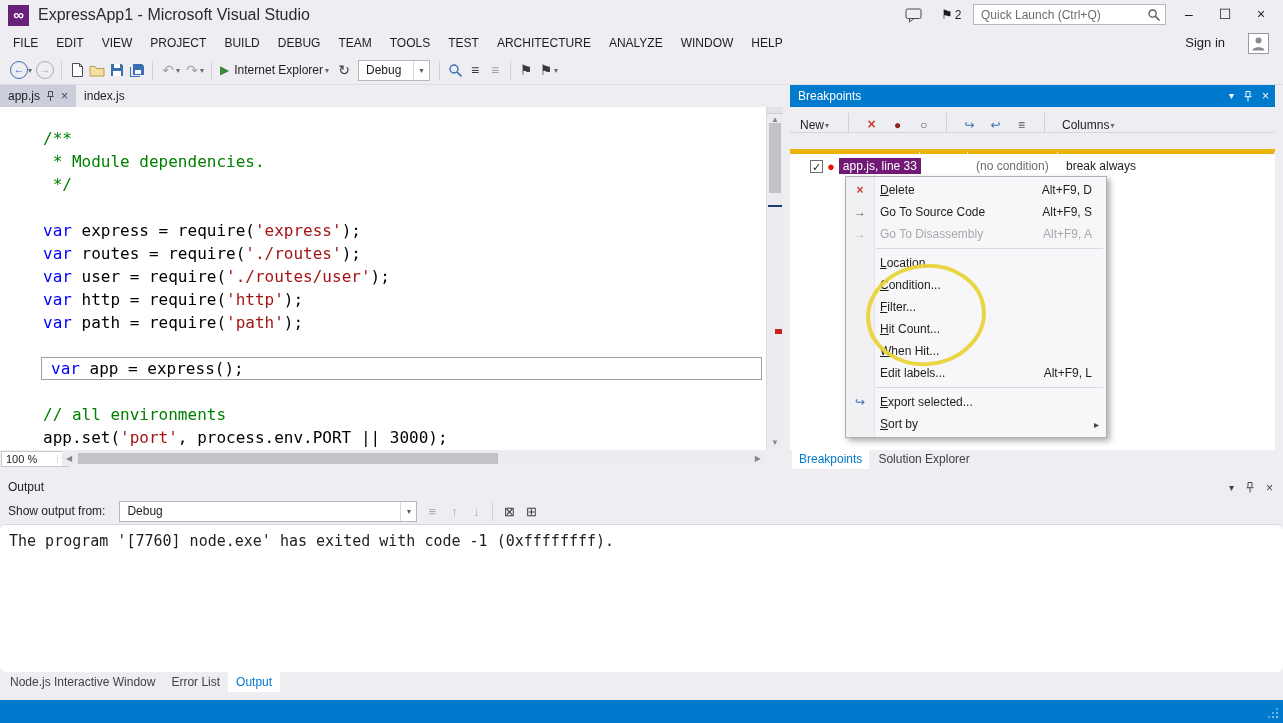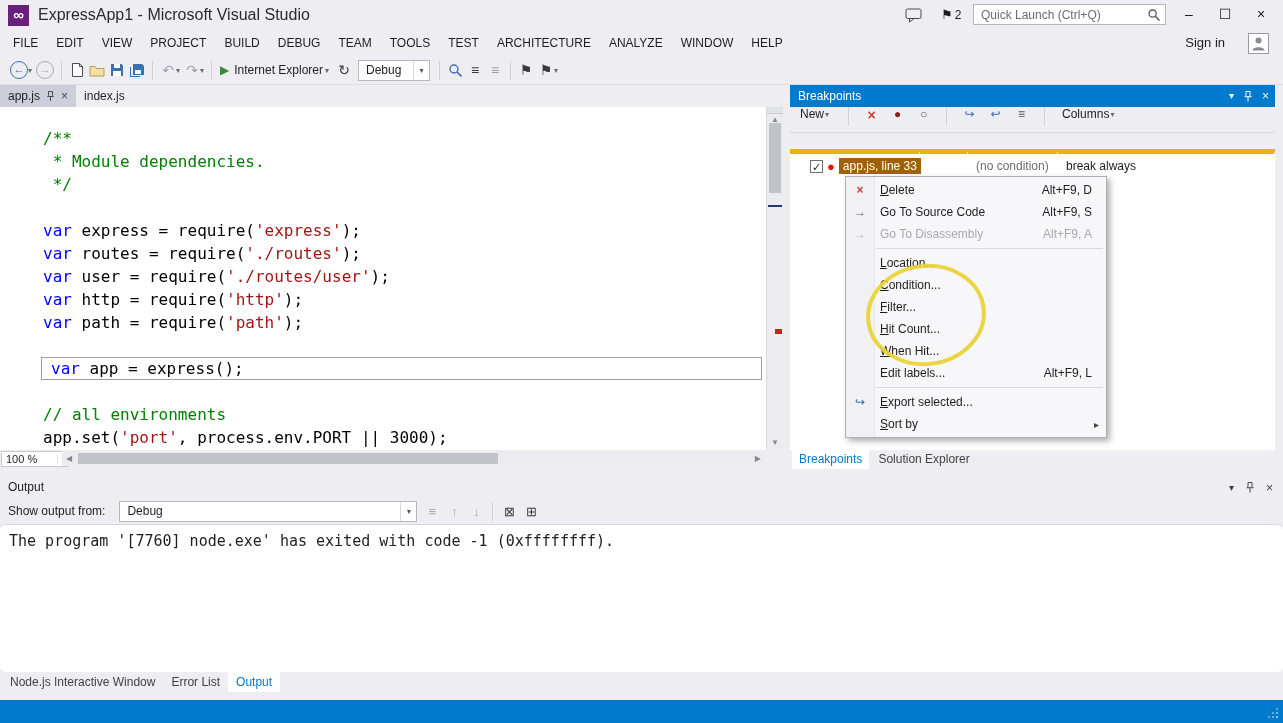--- a/index.html
+++ b/index.html
@@ -74,36 +74,36 @@
   .zoom .dd{font-size:7px;padding:0 3px;color:#555;border-left:1px solid #DDD;}
   .hscroll{position:absolute;left:62px;top:1px;width:703px;height:15px;background:#ECECF0;}
   .hs-arrow{position:absolute;top:3px;font-size:8px;color:#868690;}
   .hs-thumb{position:absolute;left:16px;top:2px;width:420px;height:11px;background:#C2C3C9;}
   
   .bp-title{position:absolute;left:790px;top:85px;width:485px;height:22px;background:#007ACC;
             color:#fff;line-height:22px;padding-left:8px;box-sizing:border-box;}
   .bp-title-icons{position:absolute;right:6px;top:0;height:22px;display:flex;gap:9px;align-items:center;color:#fff;}
   .bp-title-icons .g{font-size:10px;line-height:10px;}
   .bp-toolbar{position:absolute;left:790px;top:107px;width:485px;height:26px;background:#EEEEF2;
-              border-bottom:1px solid #D5D7DE;display:flex;align-items:flex-start;padding-left:7px;
+              border-bottom:1px solid #D5D7DE;display:flex;align-items:flex-end;padding-left:7px;
               box-sizing:border-box;gap:9px;}
   .bpt-btn{display:flex;align-items:center;gap:3px;padding:0 3px;}
   .bpt-icon{min-width:17px;text-align:center;}
   .icon-red-x{color:#CE3A32;font-weight:bold;font-size:14px;}
   .bp-head{position:absolute;left:790px;top:149px;width:485px;height:21px;background:#eab308;
            border-bottom:1px solid #E3E3E8;display:grid;grid-template-columns:130px 48px 90px auto;
            align-items:center;box-sizing:border-box;}
   .bp-col{padding-left:8px;border-right:1px solid #E3E3E8;height:15px;line-height:15px;color:#3B3B3B;}
   .bp-body{position:absolute;left:790px;top:154px;width:485px;height:296px;background:#fff;}
   .bp-row{display:grid;grid-template-columns:130px 48px 90px auto;height:20px;align-items:center;margin-top:2px;}
   .bp-name{display:flex;align-items:center;gap:4px;padding-left:20px;white-space:nowrap;}
   .bp-check{width:13px;height:13px;border:1px solid #6E6E73;background:#fff;font-size:11px;
             line-height:12px;text-align:center;box-sizing:border-box;flex:none;}
   .bp-dot{color:#E51400;font-size:13px;line-height:13px;}
-  .bp-chip{background:#a16207;color:#fff;padding:1px 4px;}
+  .bp-chip{background:#701a75;color:#fff;padding:1px 4px;}
   .bp-cond{color:#6D6D6D;padding-left:8px;}
   .bp-hit{padding-left:8px;}
   .bp-tabs{position:absolute;left:792px;top:450px;height:19px;display:flex;gap:2px;}
   .bp-tab{padding:0 7px;line-height:19px;color:#424242;}
   .bp-tab.active{background:#fff;color:#007ACC;}
   
   .ctx{position:absolute;left:845px;top:176px;width:262px;box-sizing:border-box;
        background:linear-gradient(to right,#F1F1F4 0,#F1F1F4 28px,#E6E6EA 28px,#E6E6EA 29px,#F7F7F9 29px);
        border:1px solid #AFAFB6;box-shadow:3px 3px 6px rgba(0,0,0,.32);padding:2px 0;z-index:10;}
   .cm-item{height:22px;display:flex;align-items:center;}

